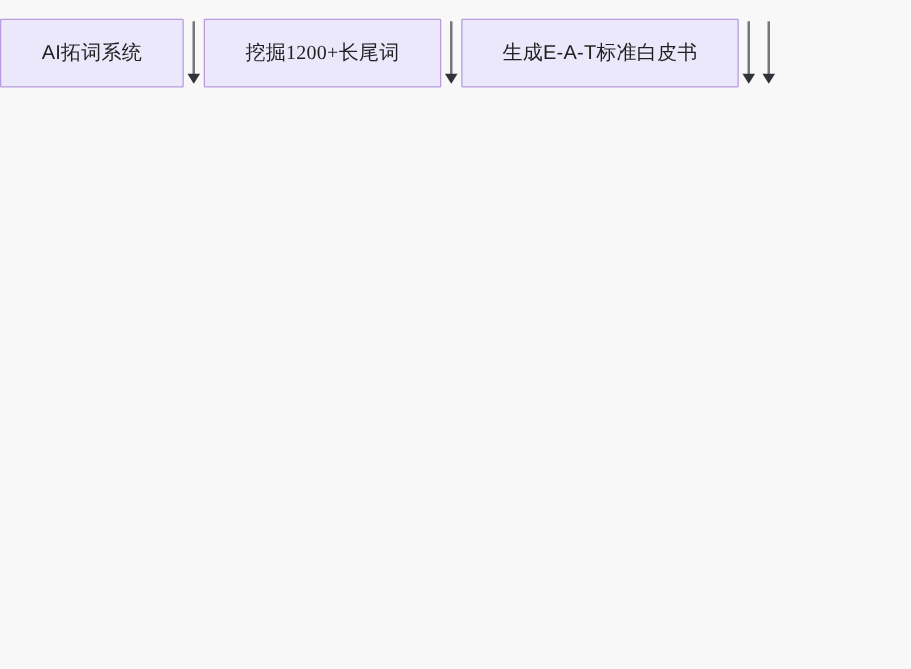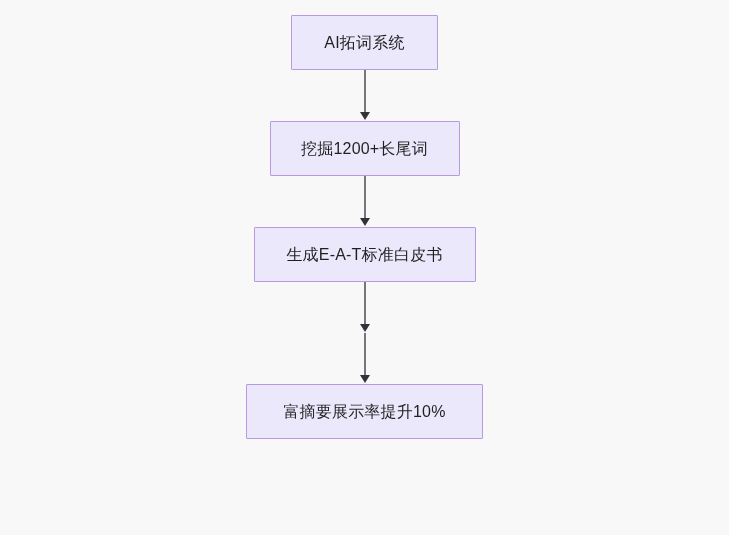--- a/index.html
+++ b/index.html
@@ -21,21 +21,21 @@
     height: 535px;
     background: #f8f8f9;
   }
 
   .flow-column {
     position: absolute;
     left: 0;
     top: 0;
     width: 729px;
     display: flex;
-    flex-direction: column;
+    flex-direction: row;
     align-items: center;
   }
 
   .flow-node {
     box-sizing: border-box;
     background: #ebe8fb;
     border: 1.6px solid #b79ae0;
     color: #1f2020;
     font-size: 16px;
     line-height: 1;
@@ -48,21 +48,21 @@
     border-radius: 1px;
   }
 
   .node-label {
     display: block;
     padding: 0 6px;
   }
 
   
   .flow-node.n0 { width: 147px; }
-  .flow-node.n1 { width: 190px; }
+  .flow-node.n1 { width: 190px; font-family: Liberation Serif, serif; }
   .flow-node.n2 { width: 222px; }
   .flow-node.n3 { width: 215px; }
   .flow-node.n4 { width: 237px; }
 
   .flow-connector {
     position: relative;
     width: 16px;
     height: 51px;
     display: flex;
     justify-content: center;
@@ -125,18 +125,15 @@
       <span class="connector-line"></span>
       <span class="connector-head"></span>
     </div>
 
 
     <div class="flow-connector">
       <span class="connector-line"></span>
       <span class="connector-head"></span>
     </div>
 
-    <div class="flow-node n4">
-      <span class="node-label">富摘要展示率提升10%</span>
-    </div>
 
   </div>
 </div>
 
 </body></html>

